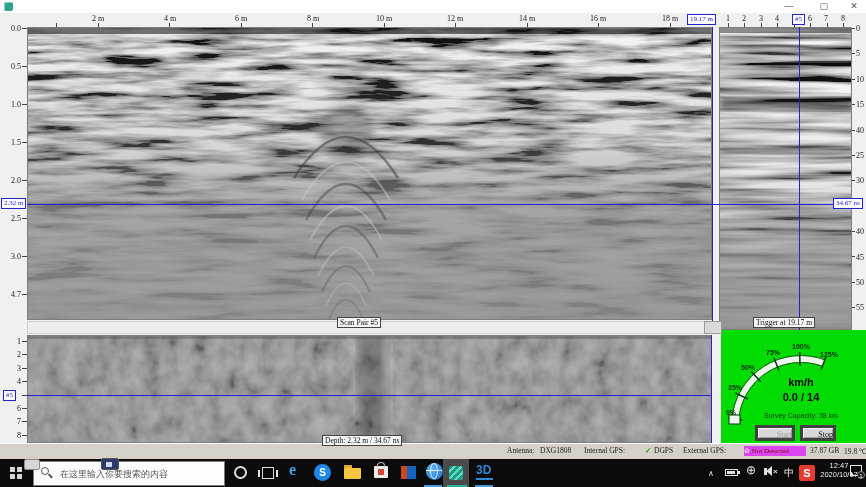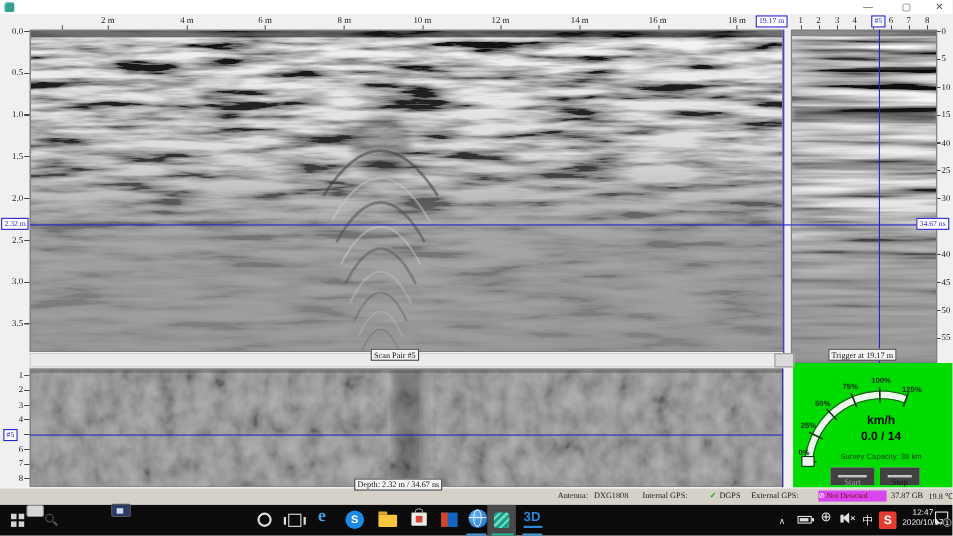--- a/index.html
+++ b/index.html
@@ -29,23 +29,23 @@
   .blue-h{background:#2323cc;height:1px;z-index:5}
   .blue-v{background:#2323cc;width:1px;z-index:5}
   .panel{overflow:hidden;border:1px solid #7e7e7e;background:#8f8f8f}
   
   .sb-track{left:27px;top:321px;width:694px;height:13px;background:#ececec;border:1px solid #cfcfcf}
   .sb-thumb{left:704px;top:321px;width:18px;height:13px;background:#d9d9d9;border:1px solid #9a9a9a;z-index:6}
   
   .gauge{left:721px;top:330px;width:145px;height:113px;background:#00dc00;z-index:3}
   .glab{display:inline-block;transform:translateX(-50%);font:700 7px "Liberation Sans",sans-serif;color:#0a2a0a}
   .gtxt{left:12px;width:136px;text-align:center;color:#050505}
-  .gbtn{height:16px;background:#d8d8d8;border:7px solid #404040;
+  .gbtn{height:16px;background:#d8d8d8;border:3px solid #404040;
         box-shadow:inset 1px 1px 0 #f5f5f5, inset -1px -1px 0 #9b9b9b;
-        font:8px "Liberation Serif",serif;text-align:center;line-height:14px}
+        font:8px "Liberation Serif",serif;text-align:right;line-height:14px}
   
   .statusbar{left:0;top:443px;width:866px;height:16px;background:#d5d1c8;border-top:1px solid #fff}
   .sitem{top:446px;font:7.5px "Liberation Serif",serif;color:#1a1a1a;white-space:nowrap}
   .sbadge{top:446px;width:62px;height:10px;background:#d946ef;overflow:hidden;
           font:7px "Liberation Serif",serif;line-height:10px;color:#7d0a0a;white-space:nowrap}
   
   .taskbar{left:0;top:459px;width:866px;height:28px;background:#0b0b0b}
   .tb-search{left:33px;top:461px;width:192px;height:25px;background:#fdfdfd;
              border:1px solid #7a7a7a;font-size:9px;color:#444;padding:0 4px 0 26px;outline:none}
   .tb-search::placeholder{color:#555}
@@ -90,21 +90,21 @@
        background-image:repeating-linear-gradient(to right,#444 0 1px,transparent 1px 16.43px)"></div>
   <span class="abs cursorbox" style="left:792px;top:14px">#5</span>
 
   <span class="abs vlab vlab-l" style="top:28px">0.0</span>
   <span class="abs vlab vlab-l" style="top:66px">0.5</span>
   <span class="abs vlab vlab-l" style="top:104px">1.0</span>
   <span class="abs vlab vlab-l" style="top:142px">1.5</span>
   <span class="abs vlab vlab-l" style="top:180px">2.0</span>
   <span class="abs vlab vlab-l" style="top:218px">2.5</span>
   <span class="abs vlab vlab-l" style="top:256px">3.0</span>
-  <span class="abs vlab vlab-l" style="top:294px">3.5</span>
+  <span class="abs vlab vlab-l" style="top:294px">4.7</span>
   <div class="abs ticks" style="left:22px;top:28px;width:5px;height:267px;
        background-image:repeating-linear-gradient(to bottom,#444 0 1px,transparent 1px 38px)"></div>
   <span class="abs cursorbox" style="left:1px;top:198px">2.32 m</span>
 
   <span class="abs vlab" style="left:856px;top:28px">0</span>
   <span class="abs vlab" style="left:856px;top:53px">5</span>
   <span class="abs vlab" style="left:856px;top:79px">10</span>
   <span class="abs vlab" style="left:856px;top:104px">15</span>
   <span class="abs vlab" style="left:856px;top:130px">40</span>
   <span class="abs vlab" style="left:856px;top:155px">25</span>
@@ -274,20 +274,21 @@
 
   <div class="abs taskbar"></div>
 
   <span class="abs" style="left:24px;top:459px;width:16px;height:11px;background:#d6d6d6;border:1px solid #8a8a8a;border-radius:2px;z-index:9"></span>
   <span class="abs" style="left:101px;top:458px;width:18px;height:12px;background:#2b3a67;border:1px solid #555;border-radius:2px;z-index:9">
       <span class="abs" style="left:4px;top:3px;width:6px;height:5px;background:#cfd8ea"></span>
     </span>
 
   <span class="abs" style="left:10px;top:467px;width:5px;height:5px;background:#d4d4d4;
         box-shadow:7px 0 0 #d4d4d4,0 7px 0 #d4d4d4,7px 7px 0 #d4d4d4;z-index:2"></span>
+  <input class="abs tb-search" placeholder="在这里输入你要搜索的内容" style="">
   <span class="abs mag-ring" style="z-index:3"></span>
   <span class="abs mag-tail" style="z-index:3"></span>
 
   <span class="abs" style="left:234px;top:466px;width:13px;height:13px;border:2px solid #dfdfdf;border-radius:50%"></span>
   <span class="abs" style="left:262px;top:467px;width:12px;height:12px;border:1.5px solid #dfdfdf">
       <span class="abs" style="left:-5px;top:2px;width:2px;height:7px;background:#dfdfdf"></span>
       <span class="abs" style="right:-5px;top:2px;width:2px;height:7px;background:#dfdfdf"></span>
     </span>
   <span class="abs" style="left:289px;top:461px;font:700 16px 'Liberation Serif',serif;color:#3ba7ea">e</span>
   <span class="abs" style="left:314px;top:464px;width:17px;height:17px;border-radius:50%;background:#1e88e5;color:#fff;font:700 10px 'Liberation Sans',sans-serif;text-align:center;line-height:17px">S</span>

